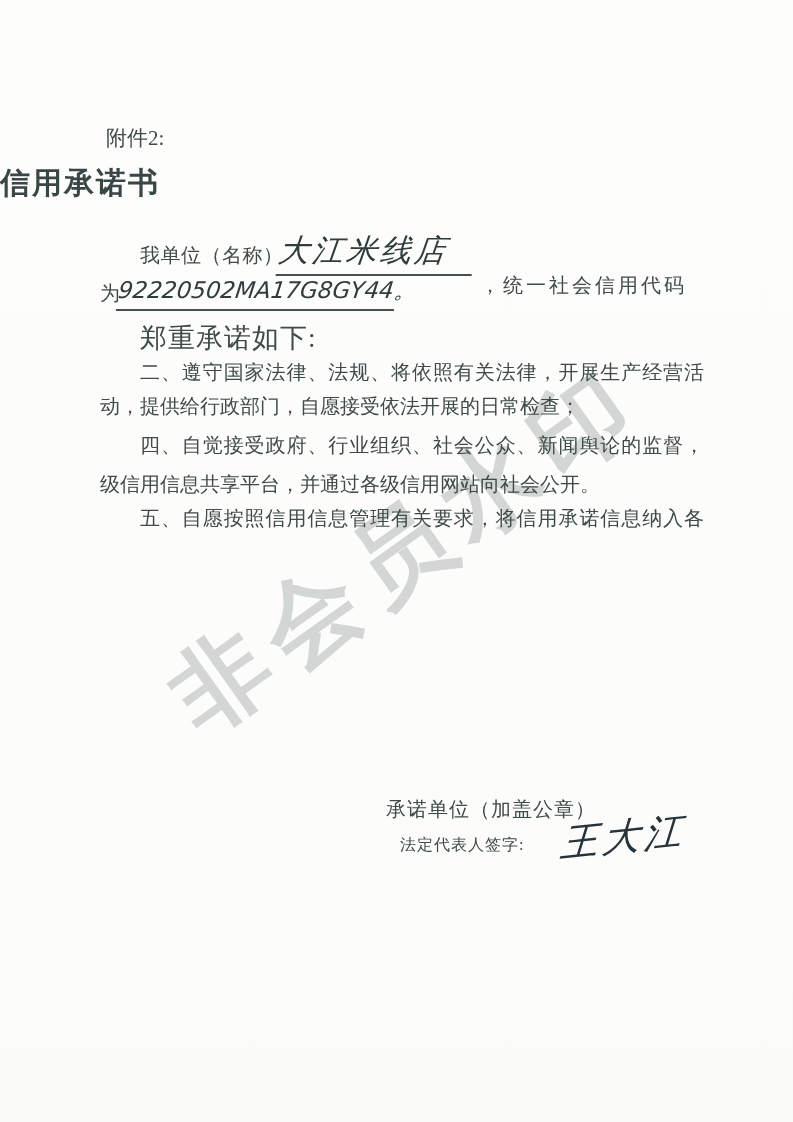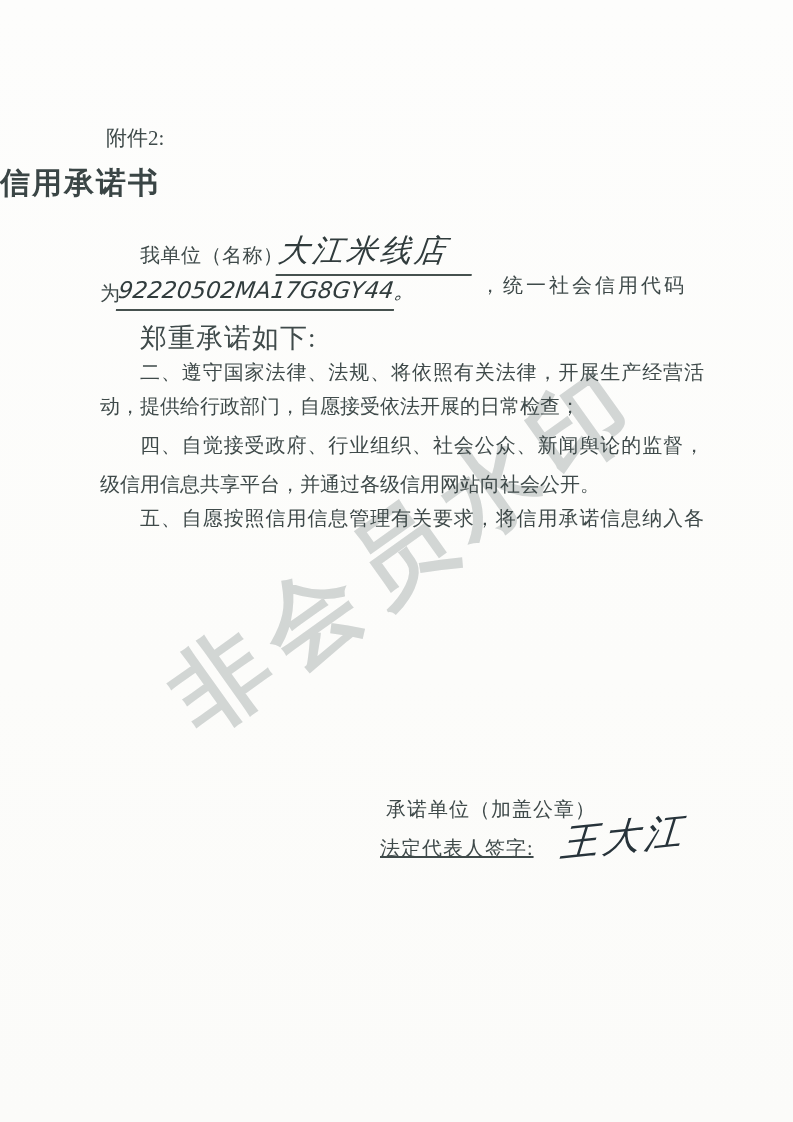--- a/index.html
+++ b/index.html
@@ -91,22 +91,22 @@
     text-justify: inter-character;
   }
   .para .line.indent { text-indent: 40px; }
   .para .line.last { text-align-last: left; }
   
   .footer-unit {
     position: absolute; left: 386px; top: 796px;
     font-size: 20px; letter-spacing: 1px;
   }
   .footer-sign {
-    position: absolute; left: 380px; top: 835px;
-    font-size: 20px; letter-spacing: 1px; text-decoration: underline;
+    position: absolute; left: 400px; top: 835px;
+    font-size: 16px; letter-spacing: 1px;
   }
   .signature {
     position: absolute; left: 560px; top: 812px;
     font-family: "DejaVu Sans", "Liberation Sans", sans-serif;
     font-size: 38px;
     color: #27333a;
     font-style: italic;
     letter-spacing: 4px;
     transform: rotate(-6deg) skewX(-10deg);
   }

